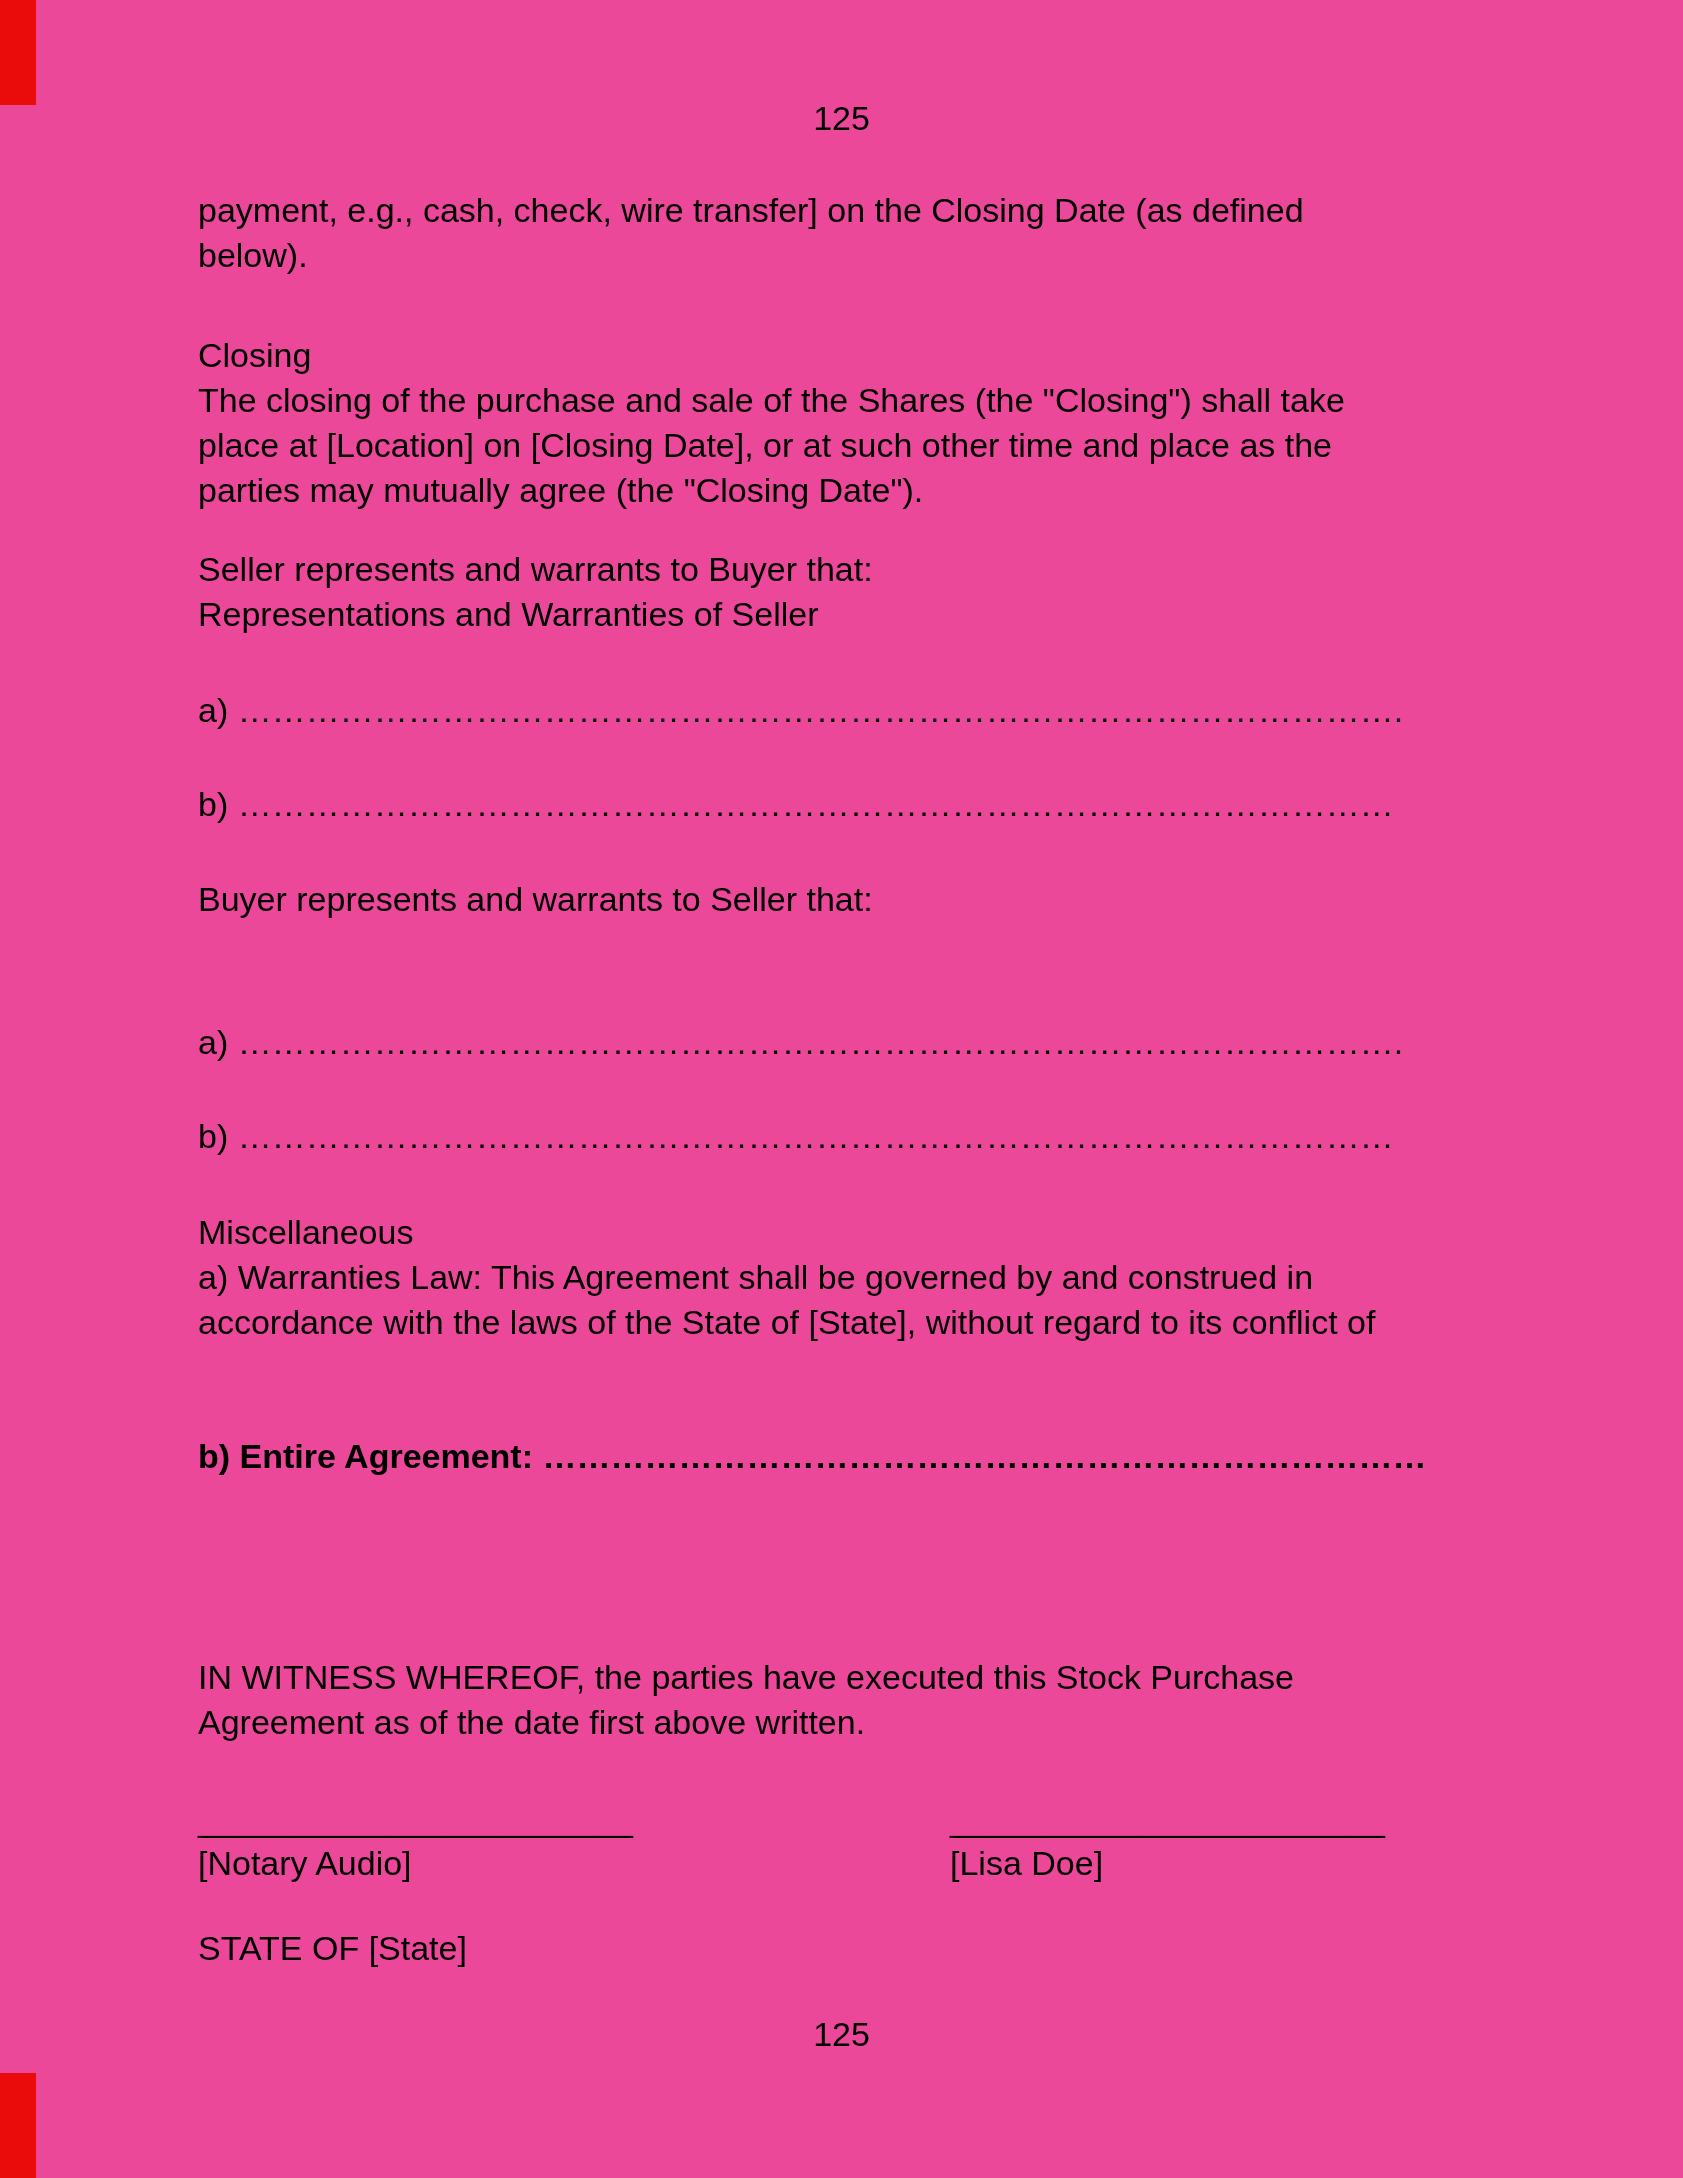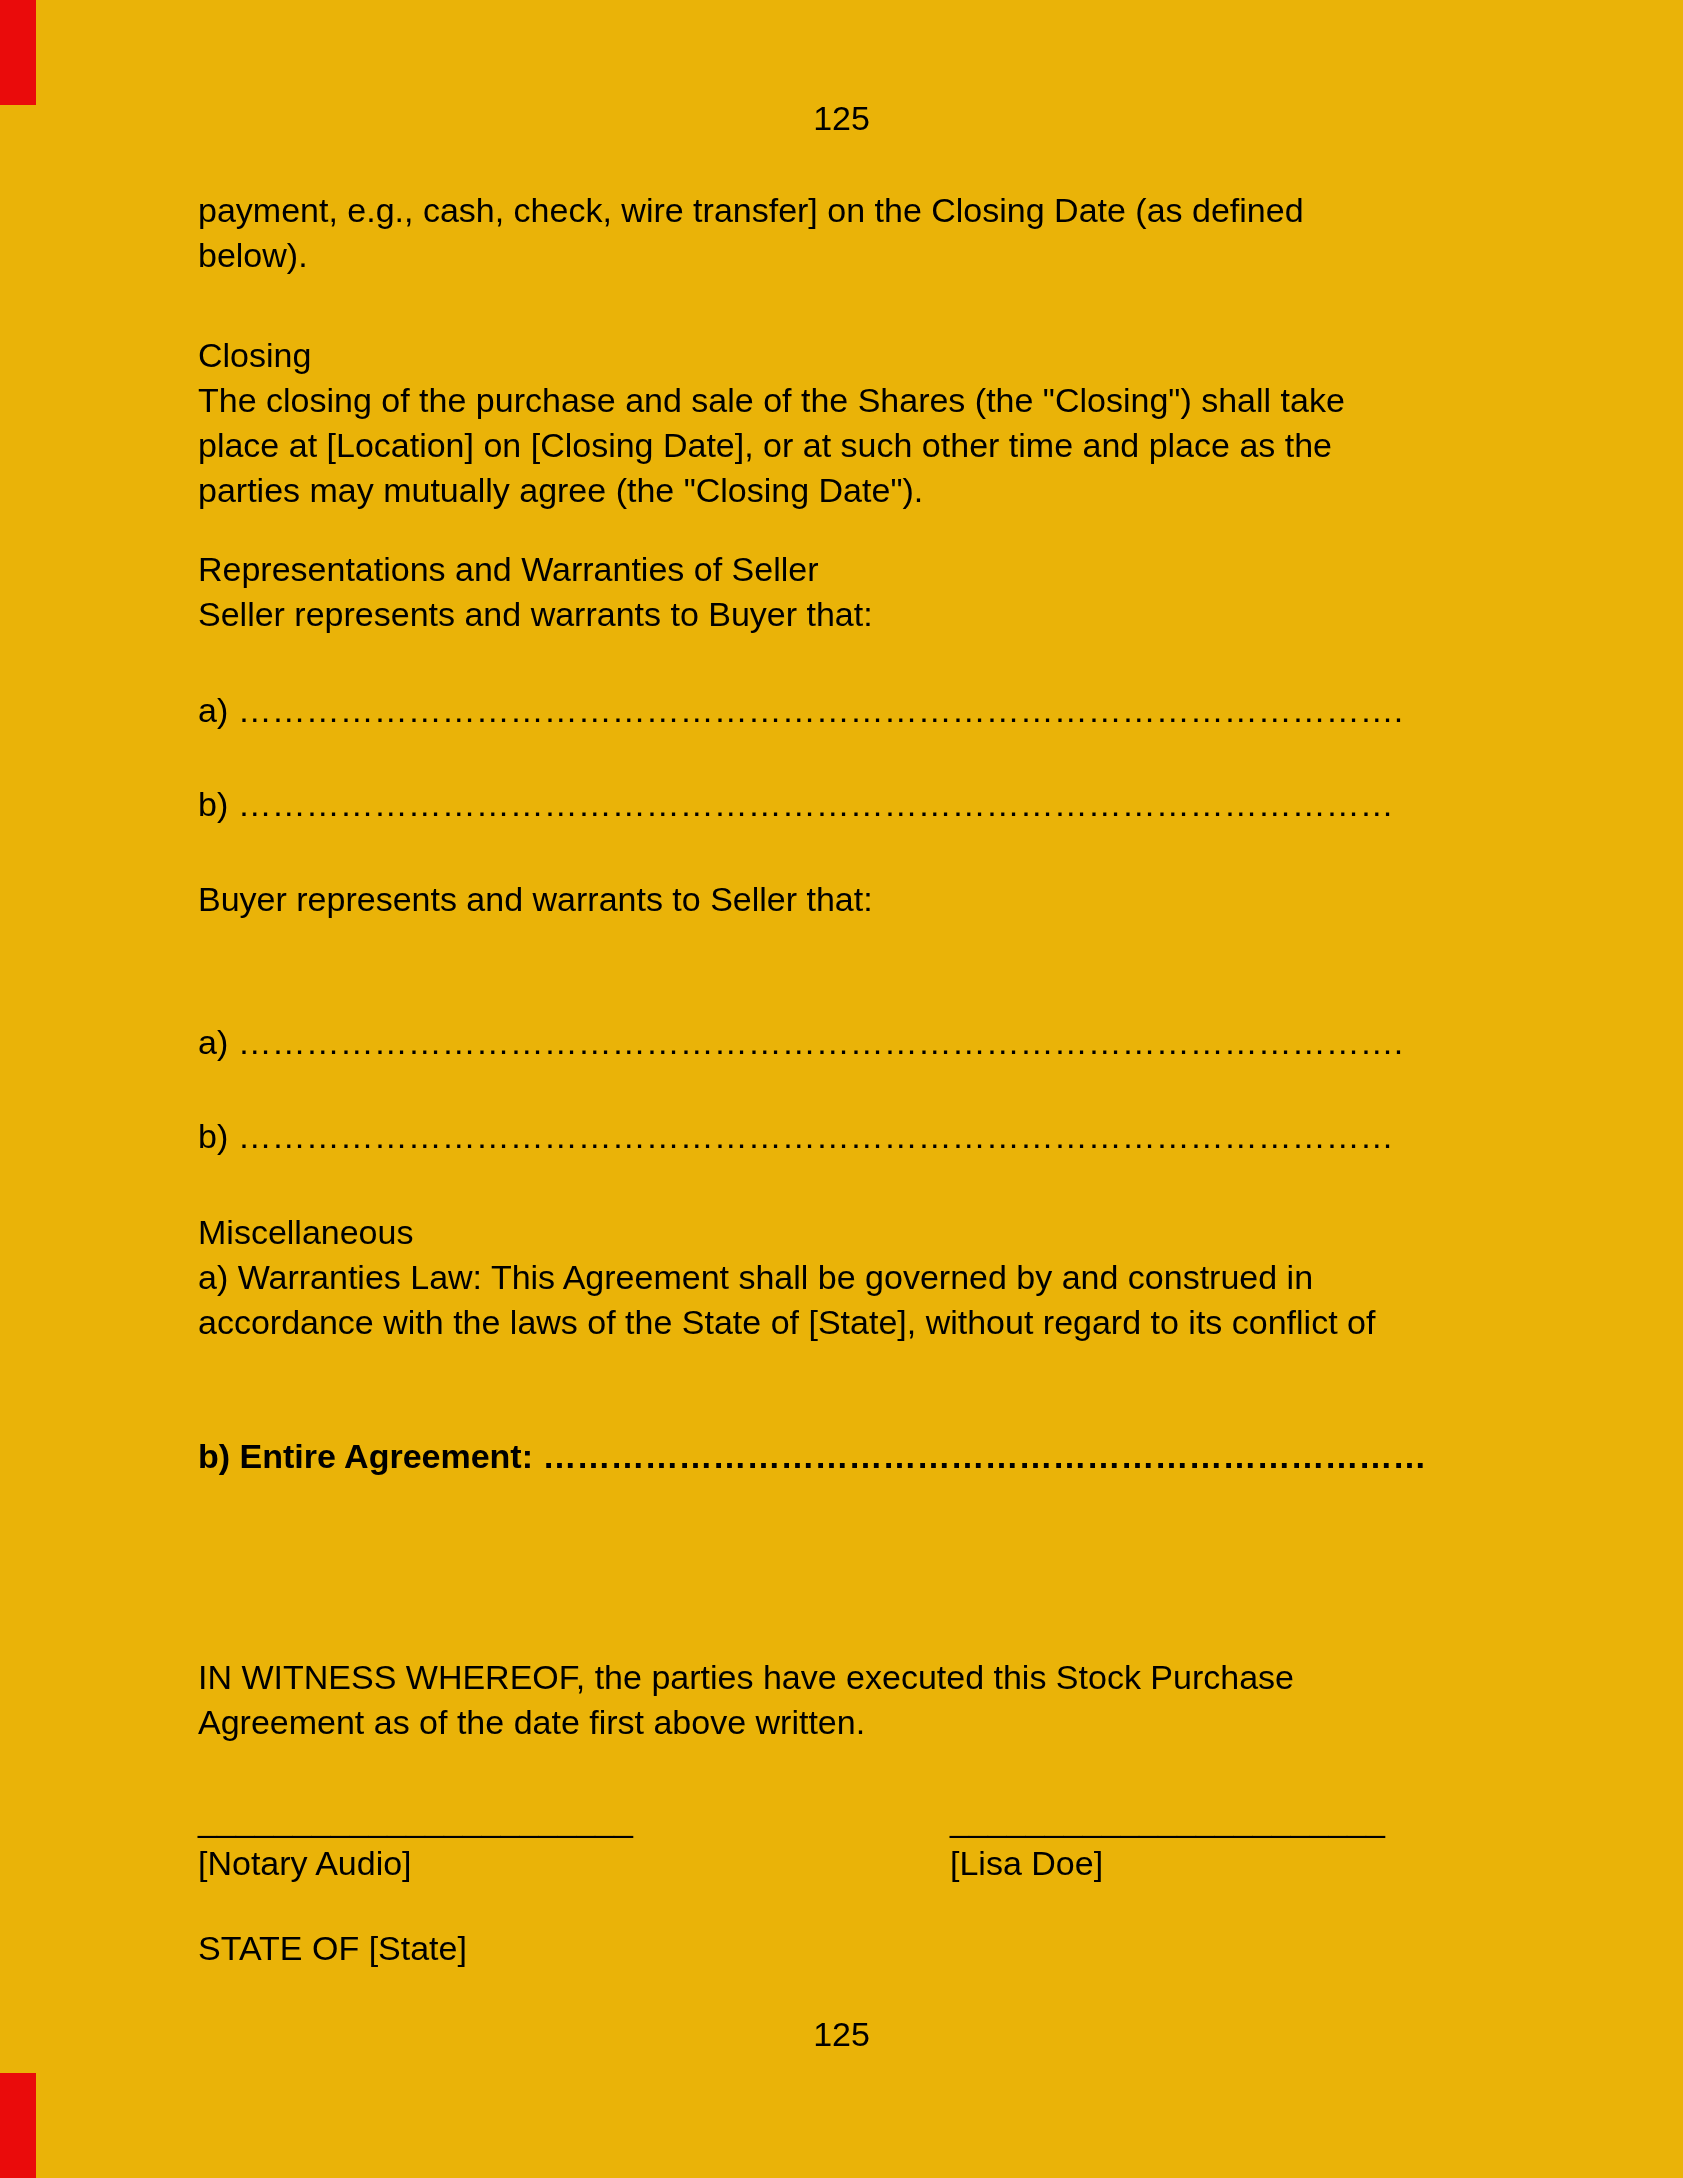--- a/index.html
+++ b/index.html
@@ -23,41 +23,41 @@
   }
   .sig-rule { position: absolute; white-space: nowrap; height: 45px; letter-spacing: 0; }
   .sig-name { position: absolute; white-space: nowrap; height: 45px; }
   .red-marker { position: absolute; left: 0; width: 36px; height: 105px; }
   .red-marker.top { top: 0; }
   .red-marker.bottom { top: 2073px; }
 </style>
 </head>
 <body>
 
-<div class="page" style="background: #eab308; color: rgb(0, 0, 0);">
+<div class="page" style="background: #ec4899; color: rgb(0, 0, 0);">
 
   <div class="red-marker top" style="background: rgb(234, 11, 11);"></div>
 
   <div class="block centered" style="top: 96px;">125</div>
 
   <div class="block" style="top: 188px;">
     <span class="line">payment, e.g., cash, check, wire transfer] on the Closing Date (as defined</span>
     <span class="line">below).</span>
   </div>
 
   <div class="block" style="top: 333px;">
     <span class="line">Closing</span>
     <span class="line">The closing of the purchase and sale of the Shares (the "Closing") shall take</span>
     <span class="line">place at [Location] on [Closing Date], or at such other time and place as the</span>
     <span class="line">parties may mutually agree (the "Closing Date").</span>
   </div>
 
   <div class="block" style="top: 547px;">
+    <span class="line">Seller represents and warrants to Buyer that:</span>
     <span class="line">Representations and Warranties of Seller</span>
-    <span class="line">Seller represents and warrants to Buyer that:</span>
   </div>
 
   <div class="dots-line" style="top: 688px;">a) ………………………………………………………………………………………….</div>
 
   <div class="dots-line" style="top: 782px;">b) …………………………………………………………………………………………</div>
 
   <div class="block" style="top: 877px;">
     <span class="line">Buyer represents and warrants to Seller that:</span>
   </div>
 

